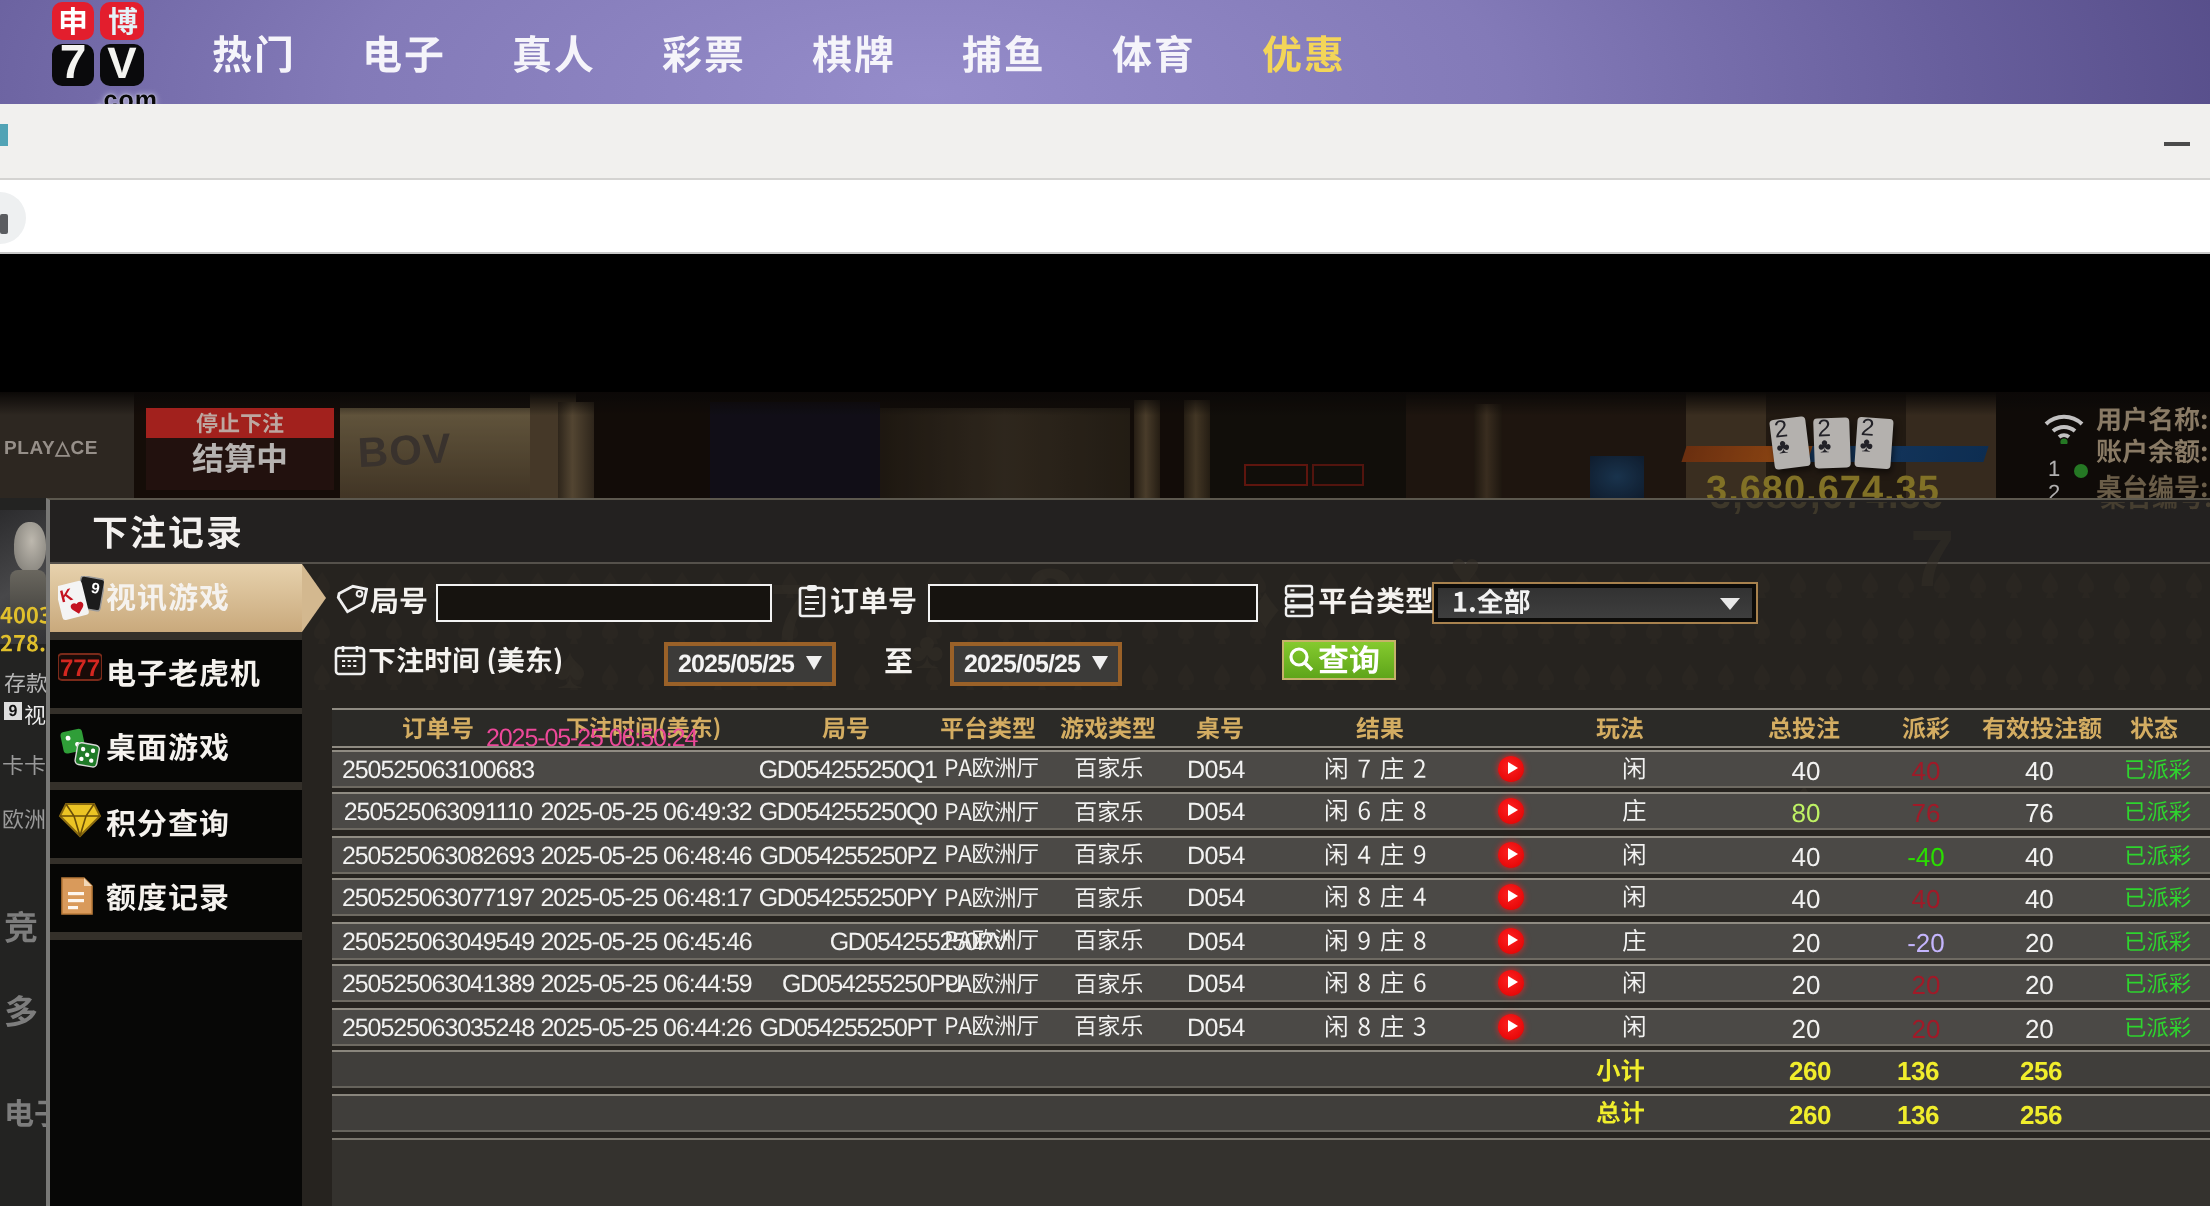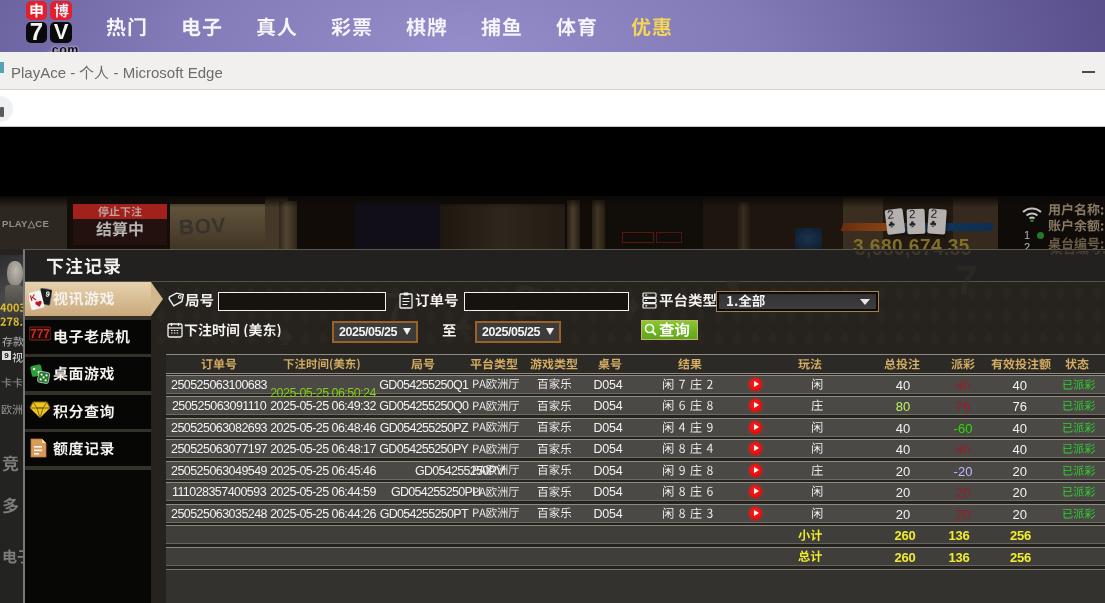--- a/index.html
+++ b/index.html
@@ -161,24 +161,20 @@
     <svg style="position:absolute;left:555.5px;top:16.5px;" width="42.00" height="20.00" viewBox="0 -220 525 250" fill="#f5f4fa">
       <use href="#g14" x="0"></use>
       <use href="#g15" x="262"></use>
     </svg>
     <svg style="position:absolute;left:630.5px;top:16.5px;" width="42.00" height="20.00" viewBox="0 -220 525 250" fill="#f3d558">
       <use href="#g16" x="0"></use>
       <use href="#g17" x="262"></use>
     </svg>
     <div style="position:absolute;left:0;top:52px;width:1105px;height:38px;background:#f1f0ee;border-bottom:1px solid #d4d3d1;"></div>
     <div style="position:absolute;left:0;top:62px;width:4px;height:11px;background:#52a3b5;"></div>
-    <div style="position:absolute;left:11px;top:63px;height:17px;color:#6b6b6b;font:15px 'Liberation Sans',sans-serif;white-space:nowrap;">PlayAce - <span style="position:relative;display:inline-block;width:30px;height:15px;"><svg style="position:absolute;left:0.0px;top:2.0px;" width="30.00" height="15.00" viewBox="0 -220 500 250" fill="#6b6b6b">
-          <use href="#g18" x="0"></use>
-          <use href="#g19" x="250"></use>
-        </svg></span> - Microsoft Edge</div>
     <div style="position:absolute;left:1082px;top:71px;width:13px;height:2px;background:#4b4b4b;"></div>
     <div style="position:absolute;left:0;top:90px;width:1105px;height:37px;background:#fff;border-bottom:1px solid #c8c8c8;"></div>
     <div style="position:absolute;left:-13px;top:96px;width:26px;height:26px;background:#eef0f1;border-radius:50%;"></div>
     <div style="position:absolute;left:0px;top:107px;width:4px;height:10px;background:#5a5c60;border-radius:1px;"></div>
     <div style="position:absolute;left:0;top:127px;width:1105px;height:69px;background:#000;"></div>
     <div style="position:absolute;left:0;top:196px;width:1105px;height:53px;background:#1c1510;overflow:hidden;">
       <div style="position:absolute;left:0;top:0;width:67px;height:53px;background:#39322a;"></div>
       <div style="position:absolute;left:67px;top:0;width:103px;height:53px;background:#180f09;"></div>
       <div style="position:absolute;left:170px;top:8px;width:95px;height:45px;background:linear-gradient(#80704f,#53442f);"></div>
       <div style="position:absolute;left:265px;top:0;width:23px;height:53px;background:#584933;"></div>
@@ -577,21 +573,21 @@
         <use href="#g93" x="250"></use>
         <use href="#g90" x="500"></use>
         <use href="#g23" x="750"></use>
         <use href="#g34" x="1000"></use>
       </svg>
       <svg style="position:absolute;left:1040.0px;top:108.2px;" width="24.00" height="12.00" viewBox="0 -220 500 250" fill="#d4ad62">
         <use href="#g94" x="0"></use>
         <use href="#g95" x="250"></use>
       </svg>
       <div style="position:absolute;left:194.0px;top:127.8px;width:160px;margin-left:-80px;text-align:center;color:#f2f2f1;font:12.5px 'Liberation Sans',sans-serif;letter-spacing:-0.55px;">250525063100683</div>
-      <div style="position:absolute;left:298.0px;top:136px;width:160px;margin-left:-80px;text-align:center;color:#84cc16;font:12.5px 'Liberation Sans',sans-serif;letter-spacing:-0.55px;">2025-05-25 06:50:24</div>
+      <div style="position:absolute;left:298.0px;top:112px;width:160px;margin-left:-80px;text-align:left;color:#ec4899;font:12.5px 'Liberation Sans',sans-serif;letter-spacing:-0.55px;">2025-05-25 06:50:24</div>
       <div style="position:absolute;left:398.8px;top:127.8px;width:160px;margin-left:-80px;text-align:center;color:#f2f2f1;font:12.5px 'Liberation Sans',sans-serif;letter-spacing:-0.7px;">GD054255250Q1</div>
       <svg style="position:absolute;left:447.3px;top:128.1px;" width="47.35" height="11.40" viewBox="0 -220 1038 250" fill="#f2f2f1">
         <use href="#g96" x="0"></use>
         <use href="#g97" x="154"></use>
         <use href="#g50" x="301"></use>
         <use href="#g51" x="547"></use>
         <use href="#g98" x="793"></use>
       </svg>
       <svg style="position:absolute;left:511.6px;top:128.1px;" width="34.80" height="11.60" viewBox="0 -220 750 250" fill="#f2f2f1">
         <use href="#g99" x="0"></use>
@@ -677,21 +673,21 @@
         <use href="#g105" x="566"></use>
         <use href="#g113" x="904"></use>
       </svg>
       <div style="position:absolute;left:724.0px;top:170.5px;width:13px;height:13px;border-radius:50%;background:radial-gradient(circle at 45% 40%,#ff2020,#dd0000);box-shadow:0 0 3px rgba(255,30,30,.8);">
         <div style="position:absolute;left:4.5px;top:3px;width:0;height:0;border-top:3.5px solid transparent;border-bottom:3.5px solid transparent;border-left:5.5px solid #fff;"></div>
       </div>
       <svg style="position:absolute;left:785.6px;top:170.9px;" width="12.30" height="12.30" viewBox="0 -220 250 250" fill="#f2f2f1">
         <use href="#g102" x="0"></use>
       </svg>
       <div style="position:absolute;left:878.0px;top:170.5px;width:160px;margin-left:-80px;text-align:center;color:#f2f2f1;font:13px 'Liberation Sans',sans-serif;letter-spacing:0px;">40</div>
-      <div style="position:absolute;left:938.0px;top:170.5px;width:160px;margin-left:-80px;text-align:center;color:#2ade00;font:13px 'Liberation Sans',sans-serif;letter-spacing:0px;">-60</div>
+      <div style="position:absolute;left:938.0px;top:170.5px;width:160px;margin-left:-80px;text-align:center;color:#2ade00;font:13px 'Liberation Sans',sans-serif;letter-spacing:0px;">-40</div>
       <div style="position:absolute;left:994.7px;top:170.5px;width:160px;margin-left:-80px;text-align:center;color:#f2f2f1;font:13px 'Liberation Sans',sans-serif;letter-spacing:0px;">40</div>
       <svg style="position:absolute;left:1037.2px;top:171.7px;" width="33.60" height="11.20" viewBox="0 -220 750 250" fill="#2ed52e">
         <use href="#g107" x="0"></use>
         <use href="#g108" x="250"></use>
         <use href="#g109" x="500"></use>
       </svg>
       <div style="position:absolute;left:194.0px;top:192.3px;width:160px;margin-left:-80px;text-align:center;color:#f2f2f1;font:12.5px 'Liberation Sans',sans-serif;letter-spacing:-0.55px;">250525063077197</div>
       <div style="position:absolute;left:298.0px;top:192.3px;width:160px;margin-left:-80px;text-align:center;color:#f2f2f1;font:12.5px 'Liberation Sans',sans-serif;letter-spacing:-0.55px;">2025-05-25 06:48:17</div>
       <div style="position:absolute;left:398.8px;top:192.3px;width:160px;margin-left:-80px;text-align:center;color:#f2f2f1;font:12.5px 'Liberation Sans',sans-serif;letter-spacing:-0.7px;">GD054255250PY</div>
       <svg style="position:absolute;left:447.3px;top:192.6px;" width="47.35" height="11.40" viewBox="0 -220 1038 250" fill="#f2f2f1">
@@ -756,21 +752,21 @@
         <use href="#g105" x="0"></use>
       </svg>
       <div style="position:absolute;left:878.0px;top:213.5px;width:160px;margin-left:-80px;text-align:center;color:#f2f2f1;font:13px 'Liberation Sans',sans-serif;letter-spacing:0px;">20</div>
       <div style="position:absolute;left:938.0px;top:213.5px;width:160px;margin-left:-80px;text-align:center;color:#c4b5fd;font:13px 'Liberation Sans',sans-serif;letter-spacing:0px;">-20</div>
       <div style="position:absolute;left:994.7px;top:213.5px;width:160px;margin-left:-80px;text-align:center;color:#f2f2f1;font:13px 'Liberation Sans',sans-serif;letter-spacing:0px;">20</div>
       <svg style="position:absolute;left:1037.2px;top:214.7px;" width="33.60" height="11.20" viewBox="0 -220 750 250" fill="#2ed52e">
         <use href="#g107" x="0"></use>
         <use href="#g108" x="250"></use>
         <use href="#g109" x="500"></use>
       </svg>
-      <div style="position:absolute;left:194.0px;top:235.3px;width:160px;margin-left:-80px;text-align:center;color:#f2f2f1;font:12.5px 'Liberation Sans',sans-serif;letter-spacing:-0.55px;">111028357400593</div>
+      <div style="position:absolute;left:194.0px;top:235.3px;width:160px;margin-left:-80px;text-align:center;color:#f2f2f1;font:12.5px 'Liberation Sans',sans-serif;letter-spacing:-0.55px;">250525063041389</div>
       <div style="position:absolute;left:298.0px;top:235.3px;width:160px;margin-left:-80px;text-align:center;color:#f2f2f1;font:12.5px 'Liberation Sans',sans-serif;letter-spacing:-0.55px;">2025-05-25 06:44:59</div>
       <div style="position:absolute;left:398.8px;top:235.3px;width:160px;margin-left:-80px;text-align:center;color:#f2f2f1;font:12.5px 'Liberation Sans',sans-serif;letter-spacing:-0.7px;padding-left:24px;">GD054255250PU</div>
       <svg style="position:absolute;left:447.3px;top:235.6px;" width="47.35" height="11.40" viewBox="0 -220 1038 250" fill="#f2f2f1">
         <use href="#g96" x="0"></use>
         <use href="#g97" x="154"></use>
         <use href="#g50" x="301"></use>
         <use href="#g51" x="547"></use>
         <use href="#g98" x="793"></use>
       </svg>
       <svg style="position:absolute;left:511.6px;top:235.6px;" width="34.80" height="11.60" viewBox="0 -220 750 250" fill="#f2f2f1">

